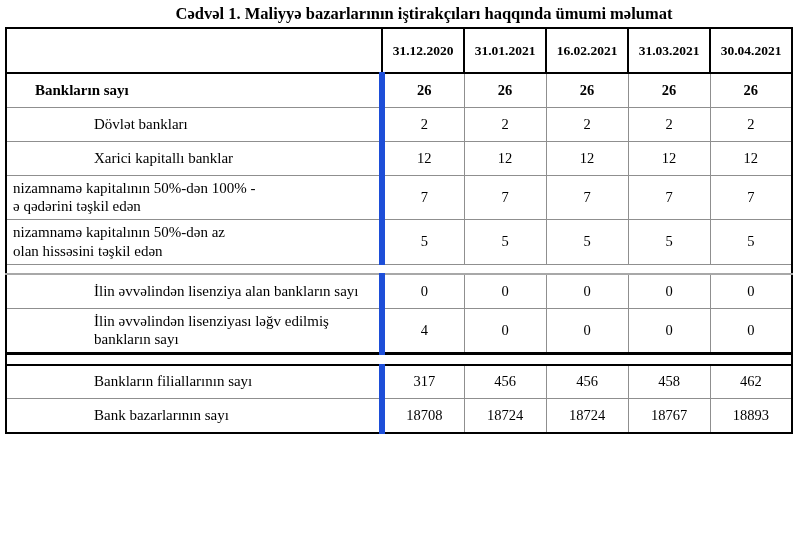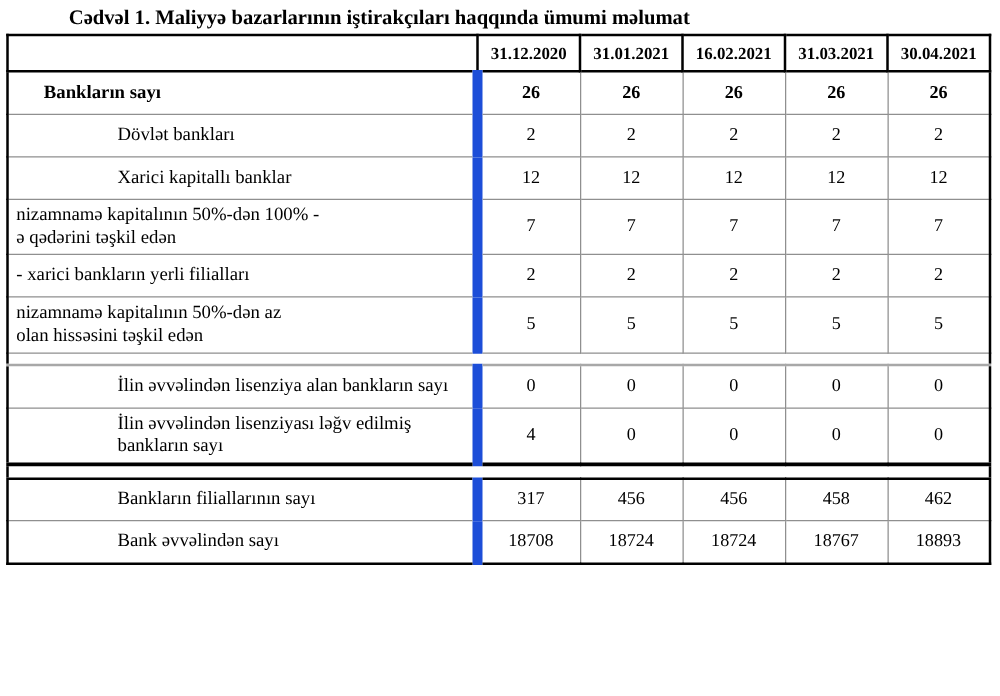--- a/index.html
+++ b/index.html
@@ -8,49 +8,50 @@
     background: #ffffff;
     color: #000000;
     font-family: "Liberation Serif", "DejaVu Serif", serif;
     overflow: hidden;
   }
   .title {
     width: 788px;
     margin: 3px 0 3px 5px;
     padding-left: 50px;
     box-sizing: border-box;
+    text-align: center;
     font-weight: bold;
     font-size: 16.5px;
     line-height: 21px;
   }
   table.participants {
     width: 788px;
     margin-left: 5px;
     border-collapse: collapse;
     table-layout: fixed;
     border: 2.5px solid #000;
   }
-  thead tr { height: 29px; }
+  thead tr { height: 45px; }
   thead th {
     border: 2px solid #000;
     font-size: 13.5px;
     font-weight: bold;
     text-align: center;
     padding: 0;
   }
   tbody tr { height: 34px; }
   tbody td {
     border: 1px solid #8f8f8f;
     font-size: 15px;
     vertical-align: middle;
     padding: 3px 6px;
   }
   td.label-cell {
     text-align: left;
-    border-right: 8px solid #1d4ed8;
+    border-right: 6px solid #1d4ed8;
     white-space: pre-line;
     line-height: 1.25;
     padding-right: 8px;
   }
   .indent-1 { padding-left: 28px; }
   .indent-2 { padding-left: 87px; }
   .indent-3 { }
   td.value-cell { text-align: center; font-size: 14.5px; }
   tr.bold-row td { font-weight: bold; }
   tr.spacer { height: 10px; }
@@ -119,28 +120,20 @@
       <tr>
         <td class="label-cell indent-3">nizamnamə kapitalının 50%-dən 100% -
 ə qədərini təşkil edən</td>
         <td class="value-cell">7</td>
         <td class="value-cell">7</td>
         <td class="value-cell">7</td>
         <td class="value-cell">7</td>
         <td class="value-cell">7</td>
       </tr>
       <tr>
-        <td class="label-cell indent-3">-  xarici bankların yerli filialları</td>
-        <td class="value-cell">2</td>
-        <td class="value-cell">2</td>
-        <td class="value-cell">2</td>
-        <td class="value-cell">2</td>
-        <td class="value-cell">2</td>
-      </tr>
-      <tr>
         <td class="label-cell indent-3">nizamnamə kapitalının 50%-dən az
 olan hissəsini  təşkil edən</td>
         <td class="value-cell">5</td>
         <td class="value-cell">5</td>
         <td class="value-cell">5</td>
         <td class="value-cell">5</td>
         <td class="value-cell">5</td>
       </tr>
       <tr class="spacer thin">
         <td colspan="6"></td>
@@ -167,21 +160,21 @@
       </tr>
       <tr>
         <td class="label-cell indent-2">Bankların filiallarının sayı</td>
         <td class="value-cell">317</td>
         <td class="value-cell">456</td>
         <td class="value-cell">456</td>
         <td class="value-cell">458</td>
         <td class="value-cell">462</td>
       </tr>
       <tr>
-        <td class="label-cell indent-2">Bank əvvəlindən sayı</td>
+        <td class="label-cell indent-2">Bank bazarlarının sayı</td>
         <td class="value-cell">18708</td>
         <td class="value-cell">18724</td>
         <td class="value-cell">18724</td>
         <td class="value-cell">18767</td>
         <td class="value-cell">18893</td>
       </tr>
     </tbody>
 </table>
 
 </body></html>

